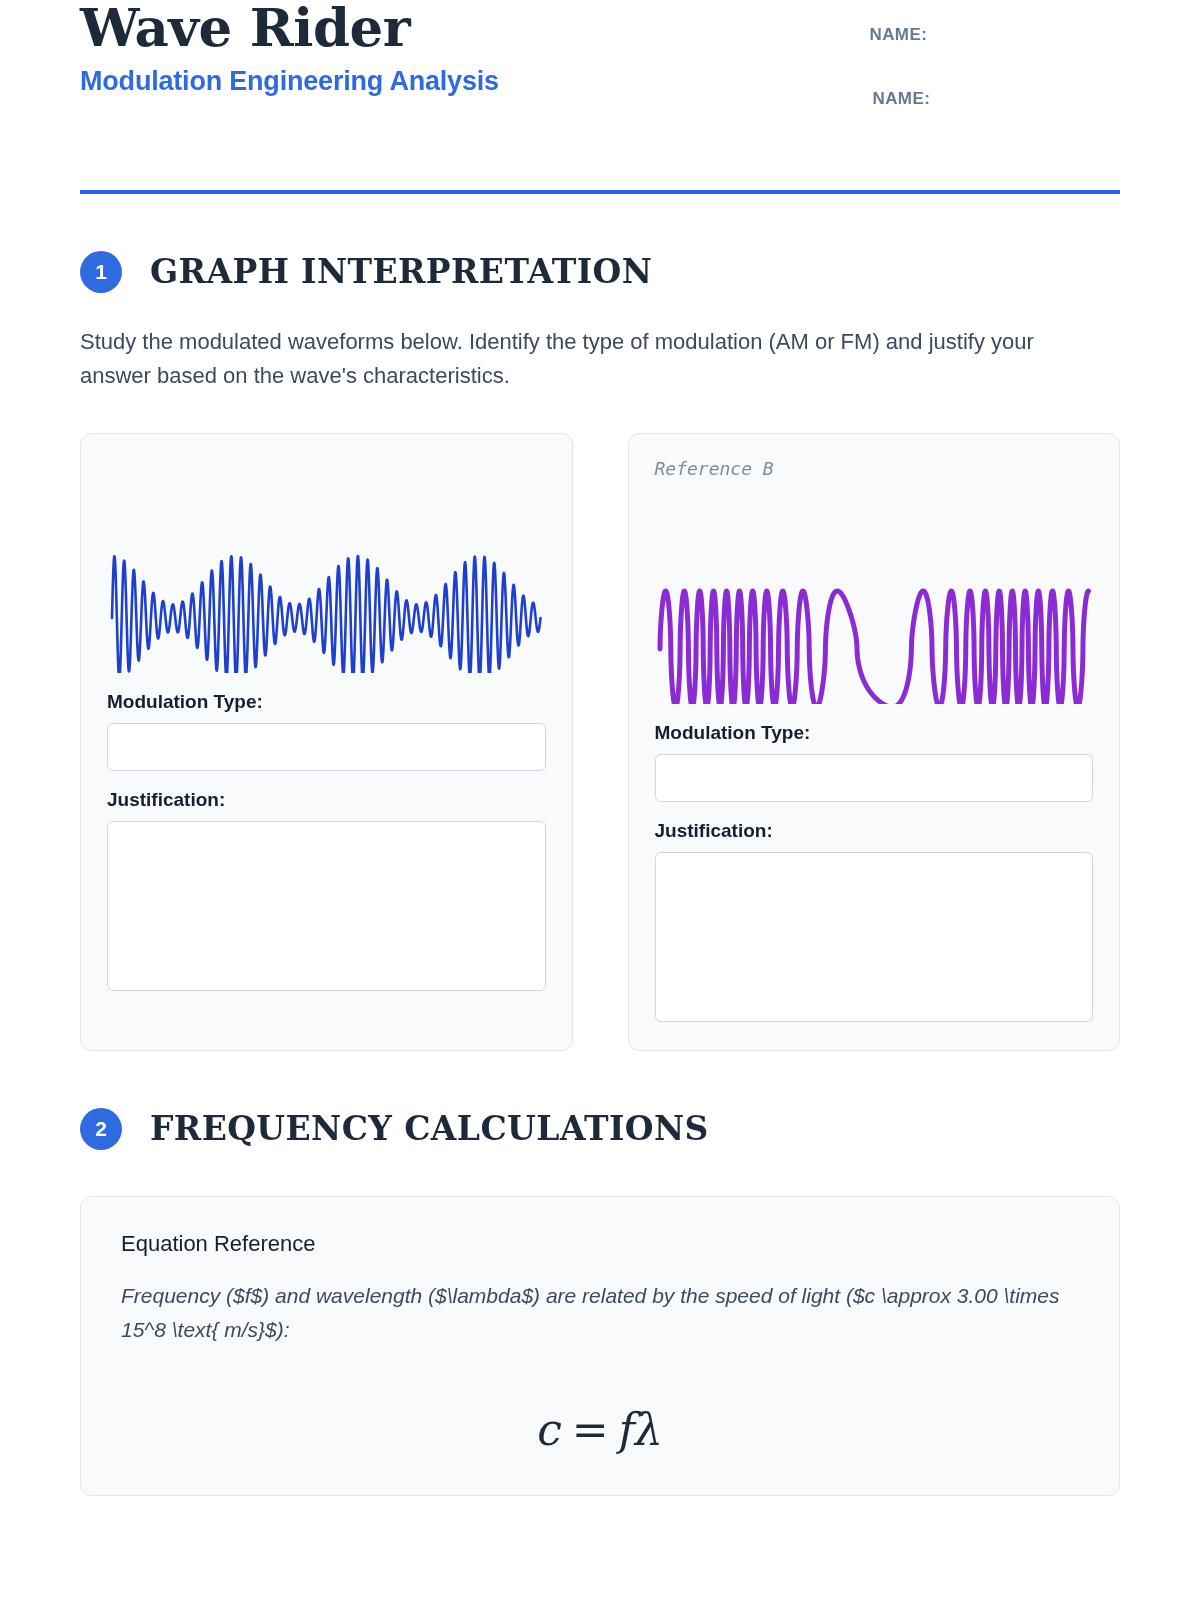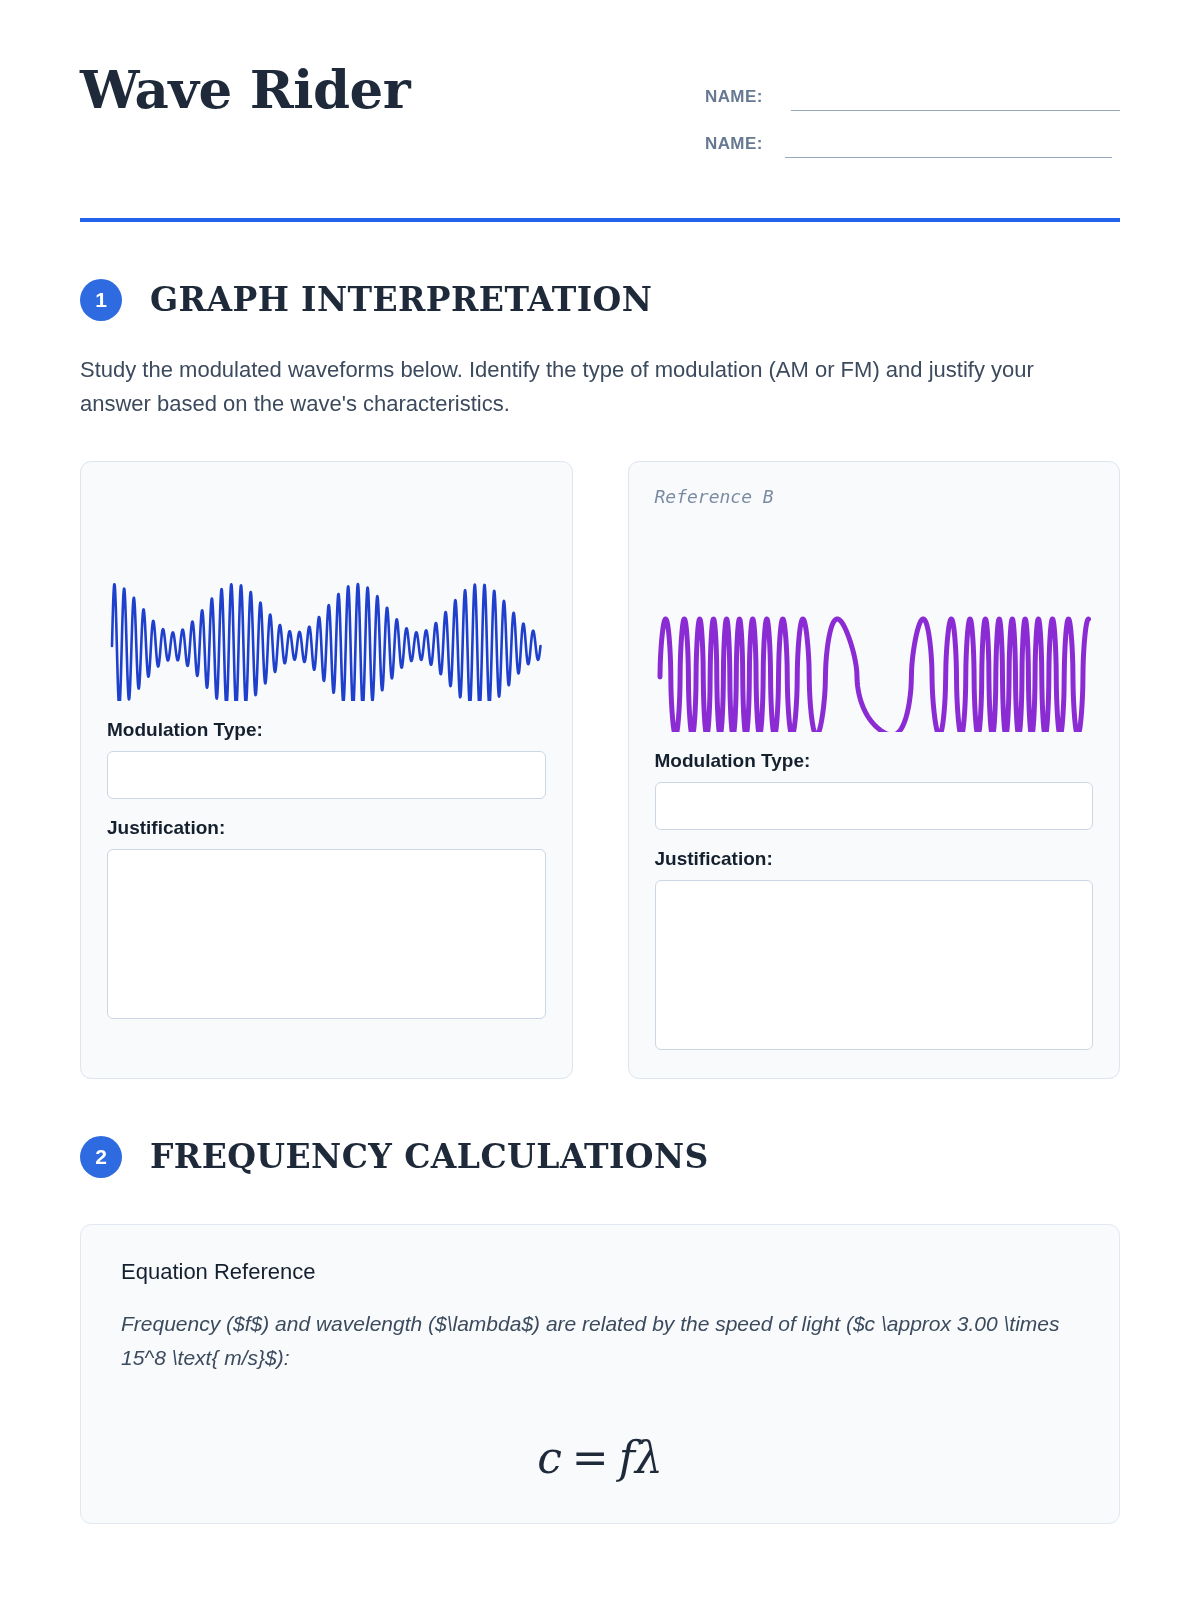--- a/index.html
+++ b/index.html
@@ -5,33 +5,33 @@
   html,body{margin:0;padding:0;}
   body{
     width:1200px;height:1600px;overflow:hidden;background:#ffffff;
     font-family:"Liberation Sans",sans-serif;color:#1f2937;
   }
   .page{position:relative;width:1200px;height:1600px;box-sizing:border-box;
         padding:0 80px;}
 
   
   .header{display:flex;justify-content:space-between;align-items:flex-start;
-          padding-top:62px;}
+          }
   .title-block{flex:0 0 auto;}
   .doc-title{
     font-family:"DejaVu Serif","Liberation Serif",serif;
     font-weight:700;font-size:53px;line-height:1.05;color:#1e2a3a;
     letter-spacing:-0.5px;margin:0;
   }
   .doc-subtitle{
     font-family:"Liberation Sans",sans-serif;font-weight:600;
     font-size:27px;color:#2f6be0;margin:10px 0 0 0;letter-spacing:-0.2px;
   }
   .meta-block{flex:0 0 auto;width:415px;padding-top:26px;}
-  .meta-row{display:flex;align-items:flex-start;margin-bottom:24px;}
+  .meta-row{display:flex;align-items:center;margin-bottom:24px;flex-direction:column;}
   .meta-label{
     font-size:17px;font-weight:700;color:#667892;letter-spacing:0.4px;
     width:86px;flex:0 0 auto;line-height:1;
   }
   .meta-line{flex:1 1 auto;border-bottom:1.6px solid #97a7bd;height:22px;}
   .meta-row.date .meta-label{width:80px;}
   .meta-row.date .meta-line{margin-right:8px;}
 
   .rule{height:4px;background:#2563eb;margin-top:36px;}
 
@@ -95,20 +95,21 @@
   .eq-formula .mop{font-style:normal;padding:0 10px;}
 </style>
 </head>
 <body>
 
 <div class="page">
 
   <div class="header">
     <div class="title-block">
       <h1 class="doc-title">Wave Rider</h1>
+      <p class="doc-subtitle">Modulation Engineering Analysis</p>
     </div>
     <div class="meta-block">
       <div class="meta-row name">
         <span class="meta-label">NAME:</span>
         <span class="meta-line"></span>
       </div>
       <div class="meta-row date">
         <span class="meta-label">NAME:</span>
         <span class="meta-line"></span>
       </div>

